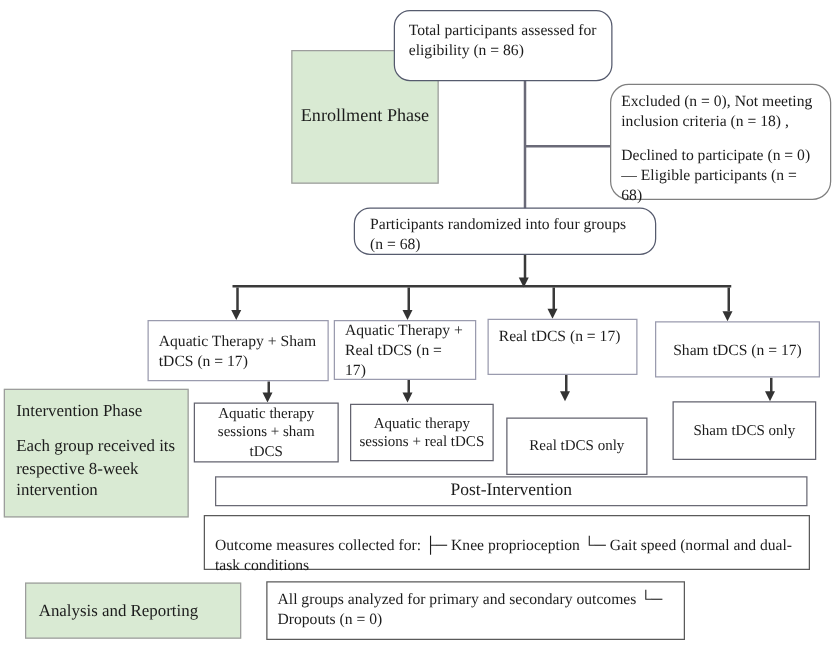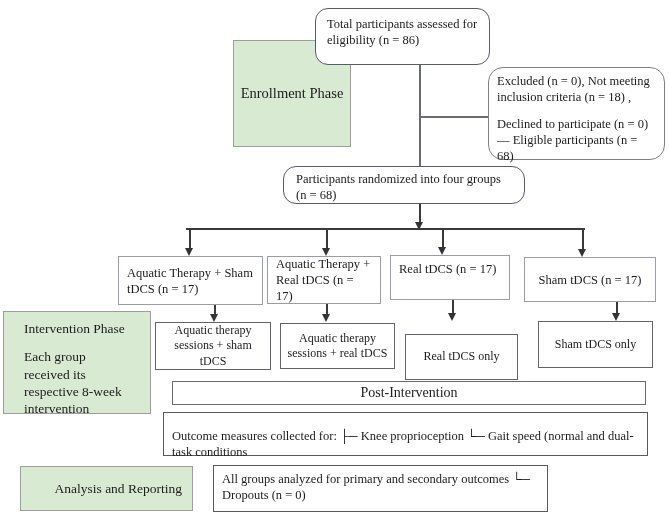--- a/index.html
+++ b/index.html
@@ -77,21 +77,21 @@
   <div class="box group-box" style="left:267px;top:256px;width:114px;height:48px;">
     <span>Aquatic Therapy + Real tDCS (n = 17)</span>
   </div>
   <div class="box group-box" style="left:390px;top:255px;width:120px;height:45px;align-items:flex-start;padding-top:5px;">
     <span>Real tDCS (n = 17)</span>
   </div>
   <div class="box group-box" style="left:524px;top:257px;width:132px;height:45px;justify-content:center;">
     <span>Sham tDCS (n = 17)</span>
   </div>
 
-  <div class="box green" style="left:3px;top:311px;width:148px;height:103px;padding:8px 20px;font-size:13.5px;">
+  <div class="box green" style="left:3px;top:311px;width:148px;height:103px;padding:8px 9px;font-size:13.5px;">
     <p class="para">Intervention Phase</p>
     <div class="gap"></div>
     <p class="para">Each group received its respective 8-week intervention</p>
   </div>
 
   <div class="box ivn-box" style="left:155px;top:322px;width:116px;height:48px;">
     <span>Aquatic therapy sessions + sham tDCS</span>
   </div>
   <div class="box ivn-box" style="left:280px;top:323px;width:115px;height:46px;">
     <span>Aquatic therapy sessions + real tDCS</span>
@@ -104,21 +104,21 @@
   </div>
 
   <div class="box ivn-box" style="left:172px;top:381px;width:474px;height:24px;font-size:14px;border-color:#6a6a75;">
     <span>Post-Intervention</span>
   </div>
 
   <div class="box plain" style="left:163px;top:412px;width:485px;height:44px;border-color:#5a5a5a;padding:15px 8px;">
     <span>Outcome measures collected for:  ├─ Knee proprioception  └─ Gait speed (normal and dual-task conditions</span>
   </div>
 
-  <div class="box green" style="left:20px;top:466px;width:173px;height:45px;font-size:13.5px;display:flex;align-items:center;padding:0 10px;justify-content:flex-end;">
+  <div class="box green" style="left:20px;top:466px;width:173px;height:45px;font-size:13.5px;display:flex;align-items:center;padding:0 10px;">
     <span>Analysis and Reporting</span>
   </div>
 
   <div class="box plain" style="left:213px;top:465px;width:335px;height:47px;border-color:#5a5a5a;padding:5px 8px;">
     <p class="para">All groups analyzed for primary and secondary outcomes └─</p>
     <p class="para">Dropouts (n = 0)</p>
   </div>
 
 </div>
 

